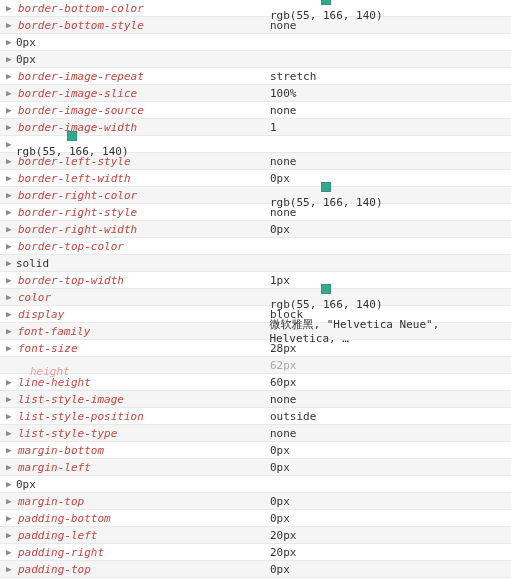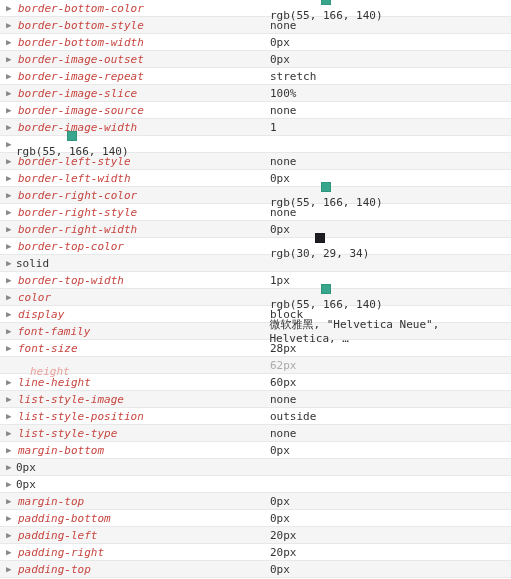--- a/index.html
+++ b/index.html
@@ -71,28 +71,26 @@
       </div>
       <div class="row">
         <span class="arrow">▶</span>
         <span class="prop-name">border-bottom-style</span>
         <span class="value-cell">
           <span>none</span>
         </span>
       </div>
       <div class="row">
         <span class="arrow">▶</span>
-        <span class="prop-name">border-bottom-width</span>
-        <span class="value-cell">
-          <span>0px</span>
-        </span>
-      </div>
-      <div class="row">
-        <span class="arrow">▶</span>
-        <span class="prop-name">border-image-outset</span>
+        <span class="value-cell">
+          <span>0px</span>
+        </span>
+      </div>
+      <div class="row">
+        <span class="arrow">▶</span>
         <span class="value-cell">
           <span>0px</span>
         </span>
       </div>
       <div class="row">
         <span class="arrow">▶</span>
         <span class="prop-name">border-image-repeat</span>
         <span class="value-cell">
           <span>stretch</span>
         </span>
@@ -157,24 +155,20 @@
       <div class="row">
         <span class="arrow">▶</span>
         <span class="prop-name">border-right-width</span>
         <span class="value-cell">
           <span>0px</span>
         </span>
       </div>
       <div class="row">
         <span class="arrow">▶</span>
         <span class="prop-name">border-top-color</span>
-        <span class="value-cell">
-          <span class="swatch" style="background: rgb(30, 29, 34);"></span>
-          <span>rgb(30, 29, 34)</span>
-        </span>
       </div>
       <div class="row">
         <span class="arrow">▶</span>
         <span class="value-cell">
           <span>solid</span>
         </span>
       </div>
       <div class="row">
         <span class="arrow">▶</span>
         <span class="prop-name">border-top-width</span>
@@ -248,20 +242,21 @@
       </div>
       <div class="row">
         <span class="arrow">▶</span>
         <span class="prop-name">margin-bottom</span>
         <span class="value-cell">
           <span>0px</span>
         </span>
       </div>
       <div class="row">
         <span class="arrow">▶</span>
+        <span class="prop-name">margin-left</span>
         <span class="value-cell">
           <span>0px</span>
         </span>
       </div>
       <div class="row">
         <span class="arrow">▶</span>
         <span class="value-cell">
           <span>0px</span>
         </span>
       </div>

